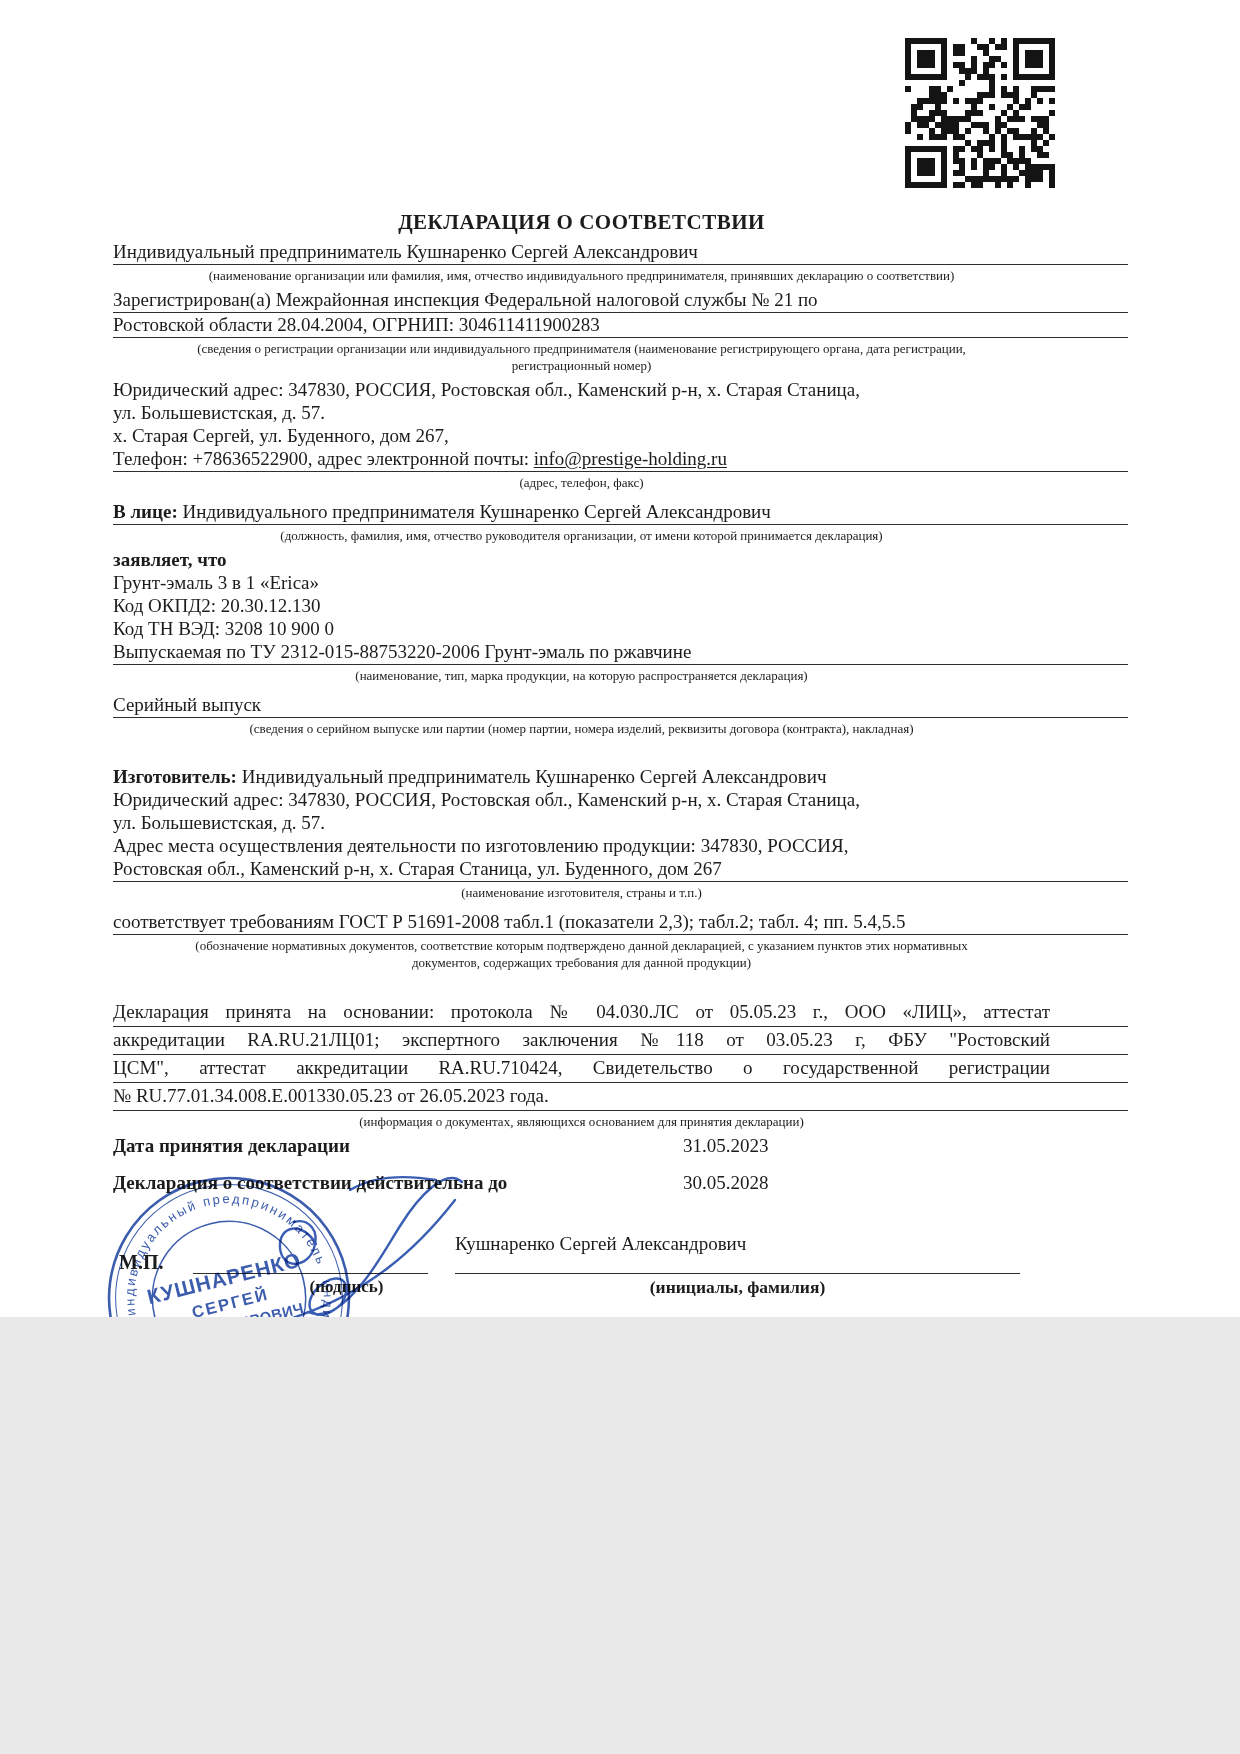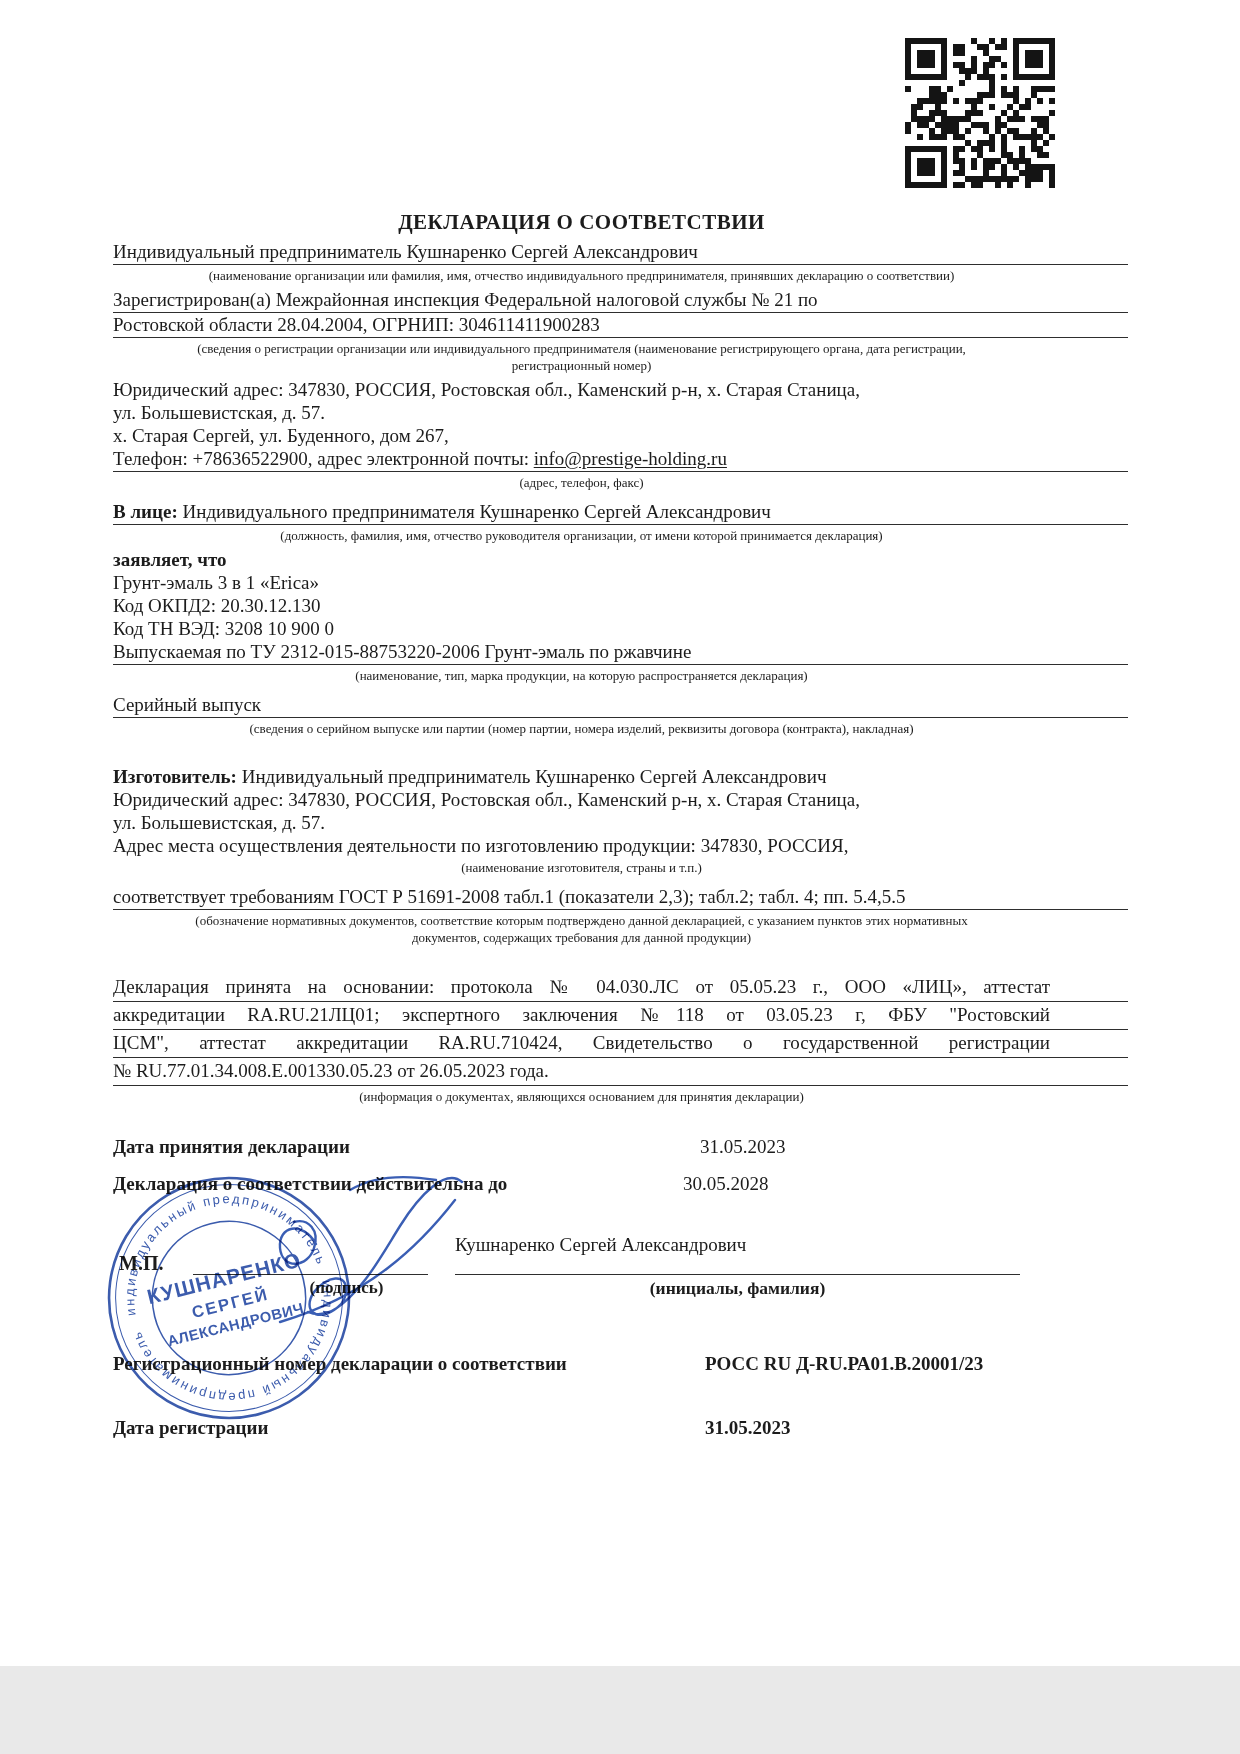--- a/index.html
+++ b/index.html
@@ -1,18 +1,18 @@
 <!DOCTYPE html>
 <html lang="ru"><head>
 <meta charset="utf-8">
 <style>
   html,body{margin:0;padding:0;background:#e9e9e9;}
   .page{
     position:relative;
-    width:1240px;height:1666px;
+    width:1240px;height:1317px;
     background:#ffffff;
     overflow:hidden;
     font-family:"Liberation Serif", serif;
     color:#1c1c1c;
   }
   .content{position:absolute;left:113px;top:210px;width:937px;}
   .title{
     margin:0 0 6px 0;
     font-size:21px;line-height:24px;
     font-weight:bold;text-align:center;letter-spacing:.5px;
@@ -35,21 +35,21 @@
   .narrow{max-width:780px;}
   .bold{font-weight:bold;}
   .gap-sm{margin-top:5px;}
   .gap-lg{margin-top:24px;}
   .email{text-decoration:underline;text-underline-offset:2px;}
   .basis .line{line-height:26px;min-height:26px;}
   .kv{display:flex;align-items:baseline;}
   .kv .k{flex:0 0 570px;font-size:19px;line-height:24px;}
   .kv .v{flex:1;font-size:19px;line-height:24px;}
   .kv-footer .k{flex-basis:592px;}
-  .dates-row1{margin-top:26px;gap:17px;}
+  .dates-row1{}
   .dates-row2{margin-top:13px;}
   .footer-row1{margin-top:46px;}
   .footer-row2{margin-top:40px;}
   .sig-block{position:relative;height:74px;margin-top:36px;}
   .mp{position:absolute;left:6px;top:20px;font-size:20px;font-weight:bold;}
   .sig-rule-left{position:absolute;left:80px;top:42px;width:235px;border-top:1.6px solid #2e2e2e;}
   .sig-cap-left{position:absolute;left:80px;top:46px;width:235px;text-align:center;font-size:17px;font-weight:bold;padding-left:36px;}
   .sig-name{position:absolute;left:342px;right:35px;top:2px;font-size:19px;}
   .sig-rule-right{position:absolute;left:342px;right:30px;top:42px;border-top:1.6px solid #2e2e2e;}
   .sig-cap-right{position:absolute;left:342px;right:30px;top:46px;text-align:center;font-size:17.5px;font-weight:bold;}
@@ -415,20 +415,21 @@
     <div class="line ruled">Выпускаемая по ТУ 2312-015-88753220-2006 Грунт-эмаль по ржавчине</div>
     <div class="caption">(наименование, тип, марка продукции, на которую распространяется декларация)</div>
 
     <div class="line ruled gap-sm">Серийный выпуск</div>
     <div class="caption">(сведения о серийном выпуске или партии (номер партии, номера изделий, реквизиты договора (контракта), накладная)</div>
 
     <div class="line gap-lg"><b>Изготовитель:</b> <span>Индивидуальный предприниматель Кушнаренко Сергей Александрович</span></div>
     <div class="line">Юридический адрес: 347830, РОССИЯ, Ростовская обл., Каменский р-н, х. Старая Станица,</div>
     <div class="line">ул. Большевистская, д. 57.</div>
     <div class="line">Адрес места осуществления деятельности по изготовлению продукции: 347830, РОССИЯ,</div>
+    <div class="line ruled">Ростовская обл., Каменский р-н, х. Старая Станица, ул. Буденного, дом 267</div>
     <div class="caption">(наименование изготовителя, страны и т.п.)</div>
 
     <div class="line ruled gap-sm">соответствует требованиям ГОСТ Р 51691-2008 табл.1 (показатели 2,3); табл.2; табл. 4; пп. 5.4,5.5</div>
     <div class="caption narrow">(обозначение нормативных документов, соответствие которым подтверждено данной декларацией, с указанием пунктов этих нормативных документов, содержащих требования для данной продукции)</div>
 
     <div class="basis gap-lg">
       <div class="line ruled just">Декларация принята на основании: протокола № 04.030.ЛС от 05.05.23 г., ООО «ЛИЦ», аттестат</div>
       <div class="line ruled just">аккредитации RA.RU.21ЛЦ01; экспертного заключения №118 от 03.05.23 г, ФБУ "Ростовский</div>
       <div class="line ruled just">ЦСМ", аттестат аккредитации RA.RU.710424, Свидетельство о государственной регистрации</div>
       <div class="line ruled">№ RU.77.01.34.008.Е.001330.05.23 от 26.05.2023 года.</div>

